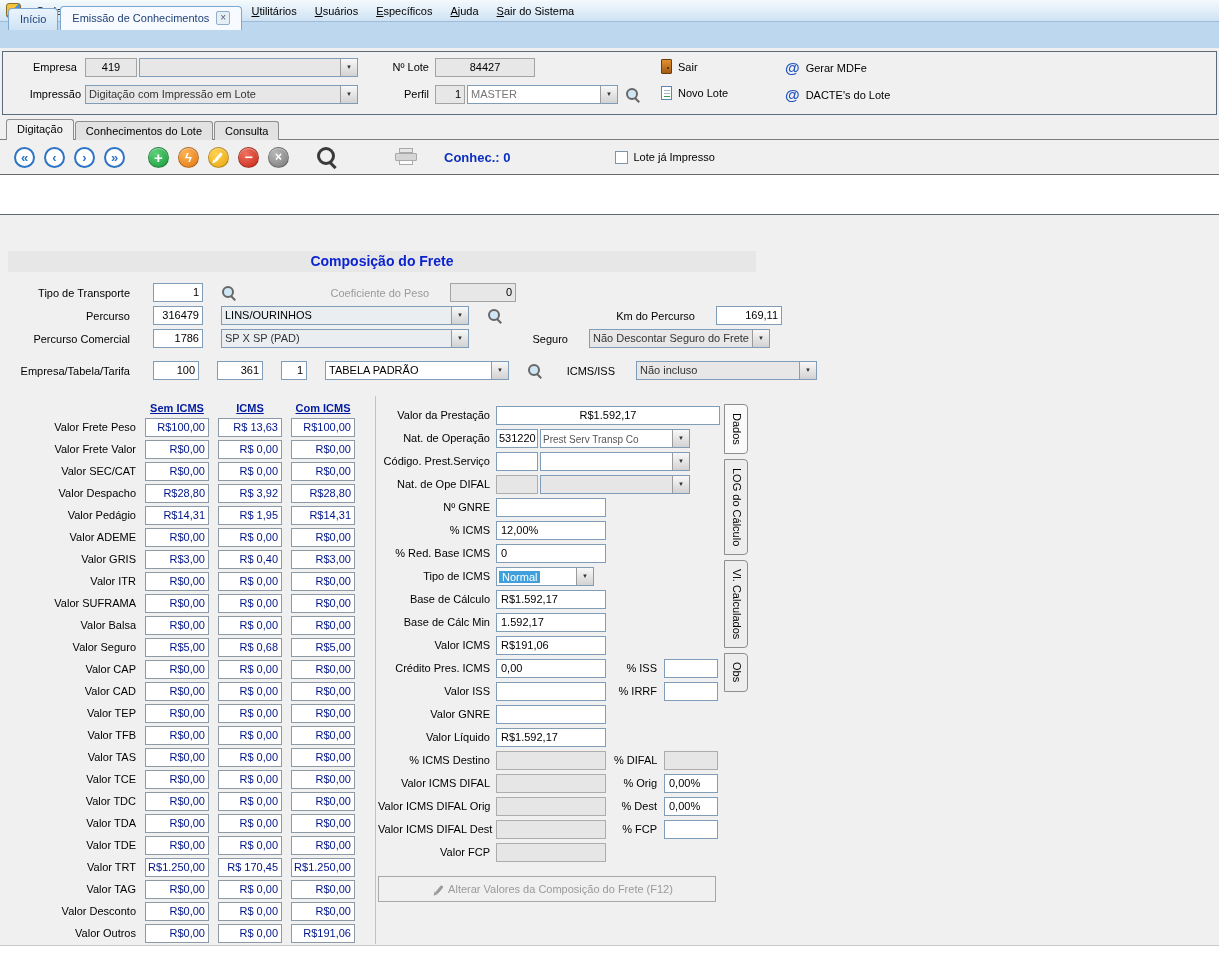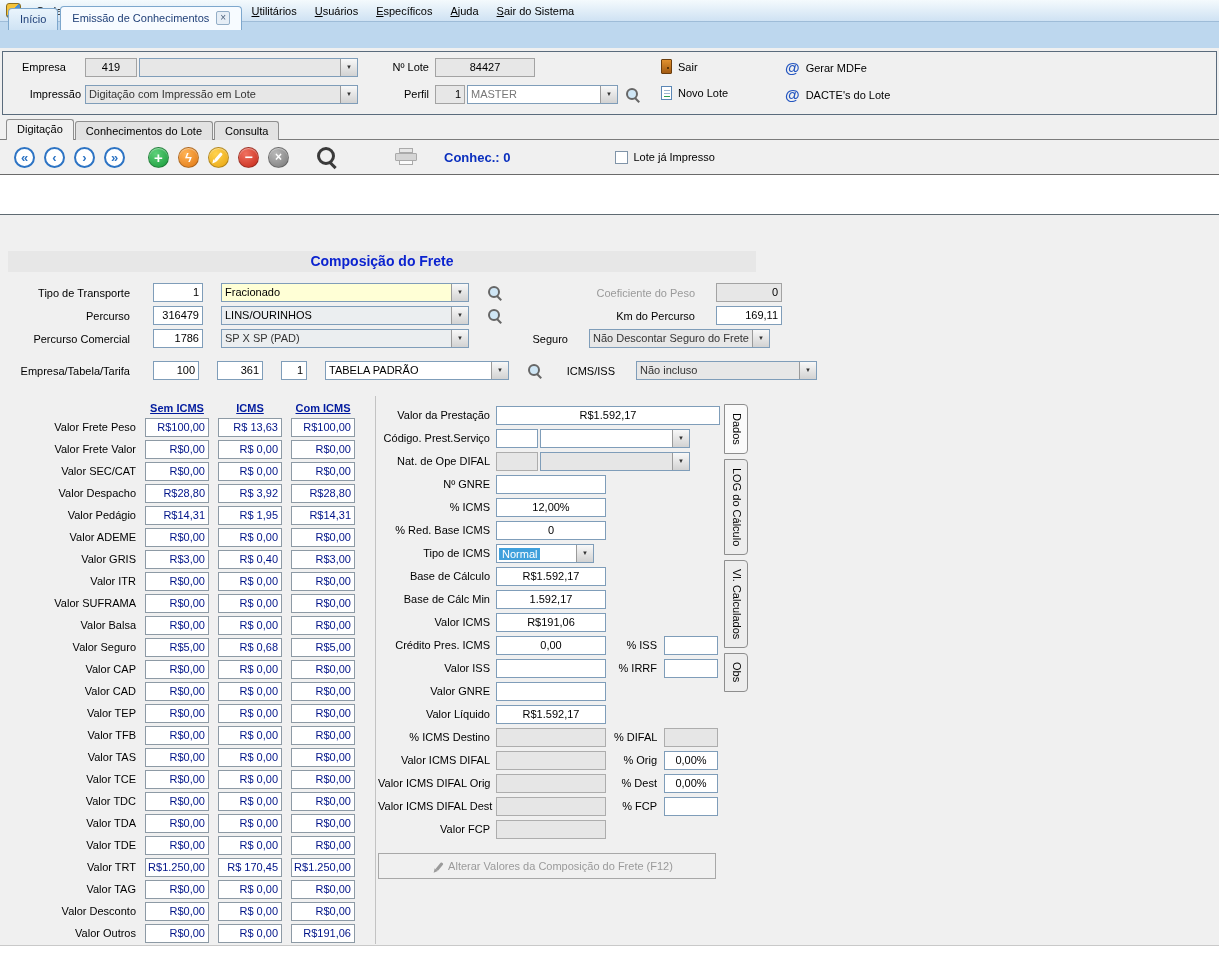--- a/index.html
+++ b/index.html
@@ -33,21 +33,21 @@
   .field.center { text-align:center; }
   .field.disabled { background:#e7e7e7; border-color:#a3a3a3; }
   .combo { border:1px solid #7f9db9; background:#fff; height:19px; display:flex; overflow:hidden; }
   .combo .c-text { flex:1; line-height:17px; padding:0 3px; overflow:hidden; white-space:nowrap; color:#333; }
   .combo .c-arrow { width:17px; flex:0 0 17px; background:linear-gradient(#f8f8f8,#d2d2d2);
     border-left:1px solid #9a9a9a; text-align:center; font-size:6px; line-height:17px; color:#333; cursor:pointer; }
   .combo.graybg { background:#ebeef0; }
   .combo.disabled { background:#e7e7e7; }
   .combo.yellow { background:#ffffd6; }
   .hp-abs { position:absolute; }
-  .lbl-empresa { left:5px; top:9px; width:58px; text-align:right; }
+  .lbl-empresa { left:16px; top:9px; width:58px; text-align:right; }
   .f-empresa { position:absolute; left:82px; top:6px; width:52px; }
   .cb-empresa { position:absolute; left:136px; top:6px; width:219px; }
   .lbl-impressao { left:8px; top:36px; width:70px; text-align:right; }
   .cb-impressao { position:absolute; left:82px; top:33px; width:273px; }
   .lbl-lote { left:372px; top:9px; width:54px; text-align:right; }
   .f-lote { position:absolute; left:432px; top:6px; width:100px; }
   .lbl-perfil { left:372px; top:36px; width:54px; text-align:right; }
   .f-perfil-code { position:absolute; left:432px; top:33px; width:30px; }
   .cb-perfil { position:absolute; left:464px; top:33px; width:151px; }
   .cb-perfil .c-text { color:#777; }
@@ -124,21 +124,21 @@
   .vt-h { width:64px; text-align:center; color:#001a9e; font-weight:bold; text-decoration:underline; }
   .vt-row { display:flex; align-items:center; height:22px; gap:9px; }
   .vt-label { width:128px; flex:0 0 128px; text-align:right; }
   .vt-cell { width:64px; flex:0 0 64px; border:1px solid #8d9aa5; background:#fff; height:19px;
     line-height:17px; text-align:right; padding-right:3px; color:#001489; cursor:text; }
   
   .calc-panel { width:344px; flex:0 0 344px; position:relative; padding-top:8px; margin-left:2px; }
   .c-row { position:relative; height:22px; margin-bottom:1px; display:flex; align-items:center; gap:2px; }
   .c-label { width:116px; flex:0 0 116px; text-align:right; padding-right:4px; white-space:nowrap; }
   .cfield { border:1px solid #7f9db9; background:#fff; height:19px; line-height:17px;
-    width:110px; flex:0 0 110px; text-align:center; padding:0 4px; cursor:text; }
+    width:110px; flex:0 0 110px; text-align:left; padding:0 4px; cursor:text; }
   .cfield.wide { width:224px; flex:0 0 224px; text-align:center; }
   .cfield.code { width:42px; flex:0 0 42px; text-align:left; padding:0 2px; }
   .cfield.disabled { background:#e6e6e6; border-color:#adadad; }
   .ccombo { display:flex; border:1px solid #7f9db9; background:#fff; height:19px; width:150px; flex:0 0 150px; overflow:hidden; }
   .ccombo.short { width:98px; flex:0 0 98px; }
   .ccombo.disabled { background:#e6e6e6; }
   .ccombo .ct { flex:1; font-size:10px; line-height:17px; padding:1px 2px 0; color:#555;
     overflow:hidden; white-space:nowrap; }
   .ccombo .hl-sel { background:#3fa0dc; color:#fff; padding:0 3px; font-size:11px; }
   .ccombo .c-arrow { width:17px; flex:0 0 17px; background:linear-gradient(#f8f8f8,#d2d2d2);
@@ -256,24 +256,20 @@
 </div>
 
 <div class="list-strip"></div>
 
 <div class="title-band">Composição do Frete</div>
 
 <div class="transport">
   <div class="t-row" style="top:4px">
     <span class="t-label">Tipo de Transporte</span>
     <span class="field num w50">1</span>
-    <div class="combo yellow w248">
-      <span class="c-text" style="color:#000">Fracionado</span>
-      <span class="c-arrow">▼</span>
-    </div>
     <span class="mag"></span>
     <span class="t-label2 w170 dis">Coeficiente do Peso</span>
     <span class="field num w64 disabled">0</span>
   </div>
   <div class="t-row" style="top:27px">
     <span class="t-label">Percurso</span>
     <span class="field num w50">316479</span>
     <div class="combo graybg w248">
       <span class="c-text" style="color:#000">LINS/OURINHOS</span>
       <span class="c-arrow">▼</span>
@@ -467,20 +463,28 @@
         </div>
       </div>
   </div>
   <div class="calc-panel">
     <div id="calc-rows">
         <div class="c-row">
           <span class="c-label">Valor da Prestação</span>
           <span class="cfield wide">R$1.592,17</span>
         </div>
         <div class="c-row">
+          <span class="c-label">Nat. de Operação</span>
+          <span class="cfield code">531220</span>
+          <span class="ccombo">
+            <span class="ct">Prest Serv Transp Co</span>
+            <span class="c-arrow">▼</span>
+          </span>
+        </div>
+        <div class="c-row">
           <span class="c-label">Código. Prest.Serviço</span>
           <span class="cfield code"></span>
           <span class="ccombo">
             <span class="ct"></span>
             <span class="c-arrow">▼</span>
           </span>
         </div>
         <div class="c-row">
           <span class="c-label">Nat. de Ope DIFAL</span>
           <span class="cfield code disabled"></span>

